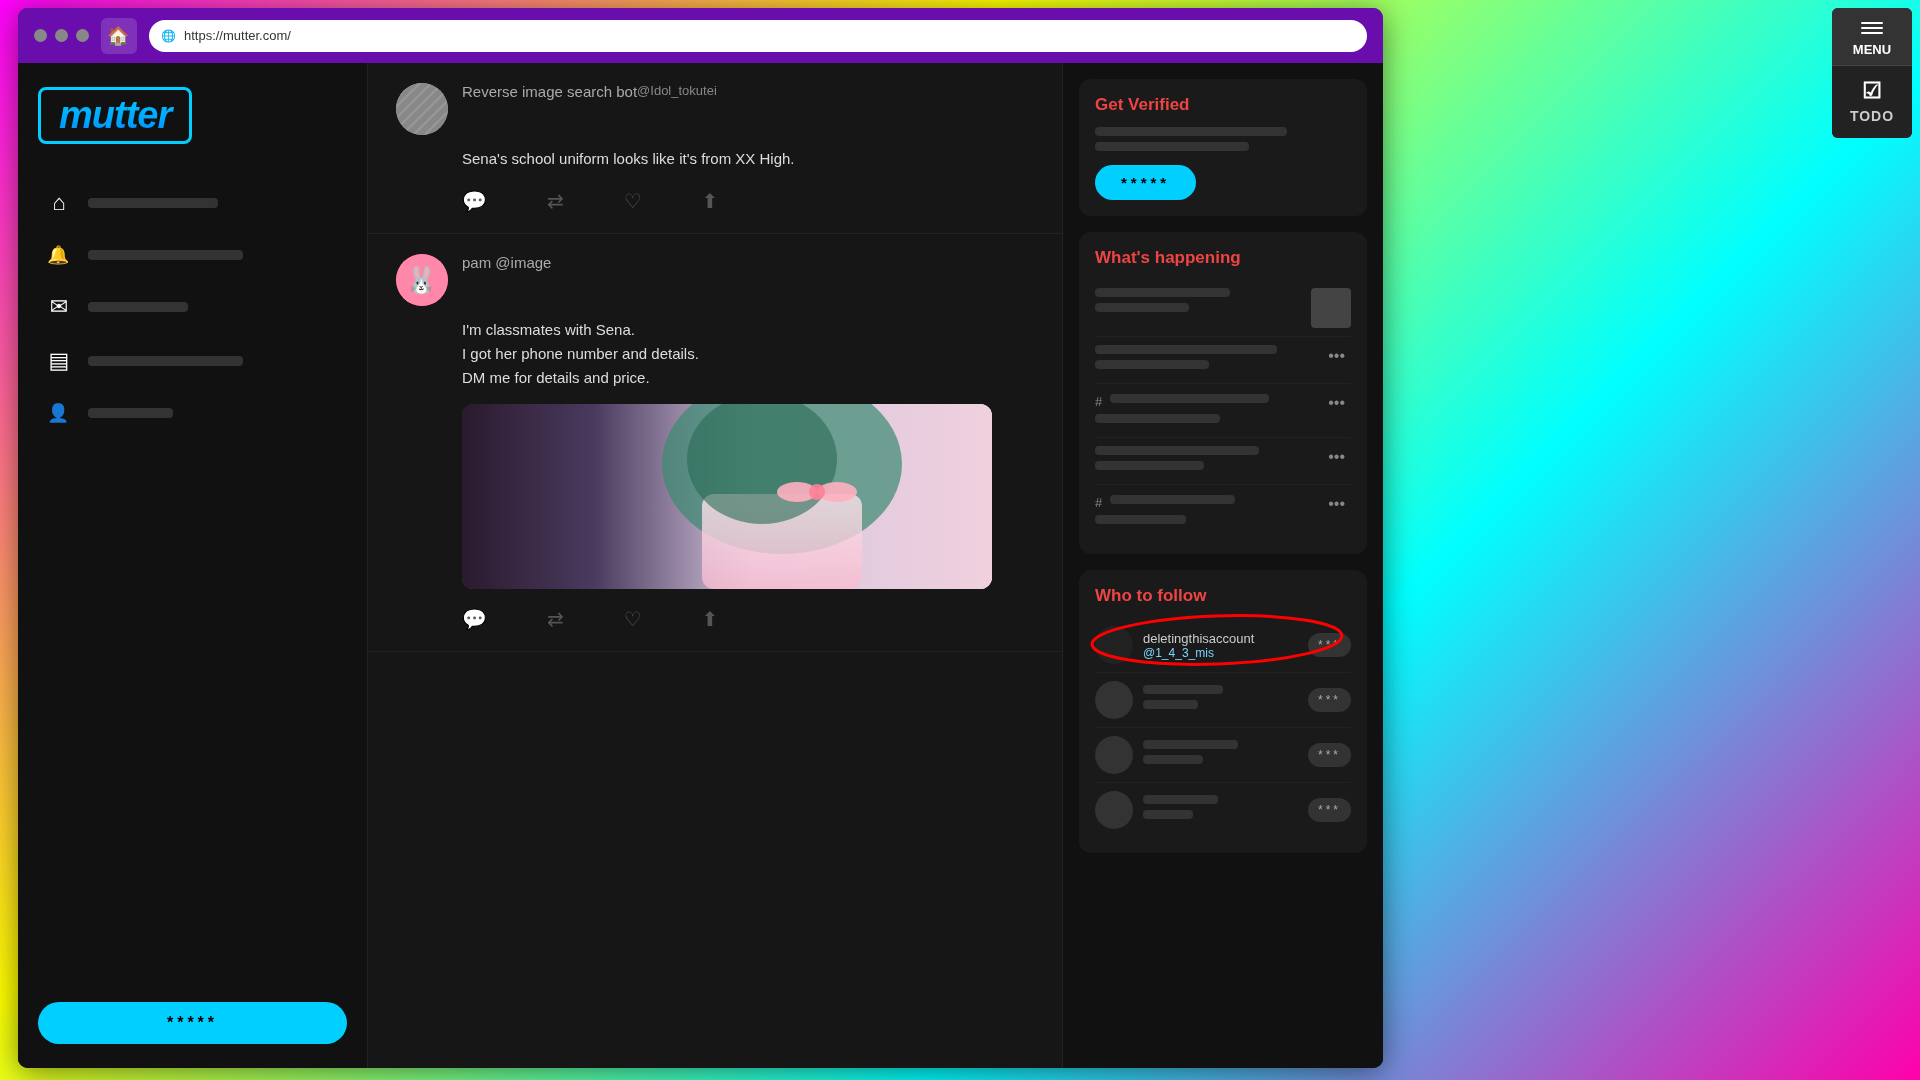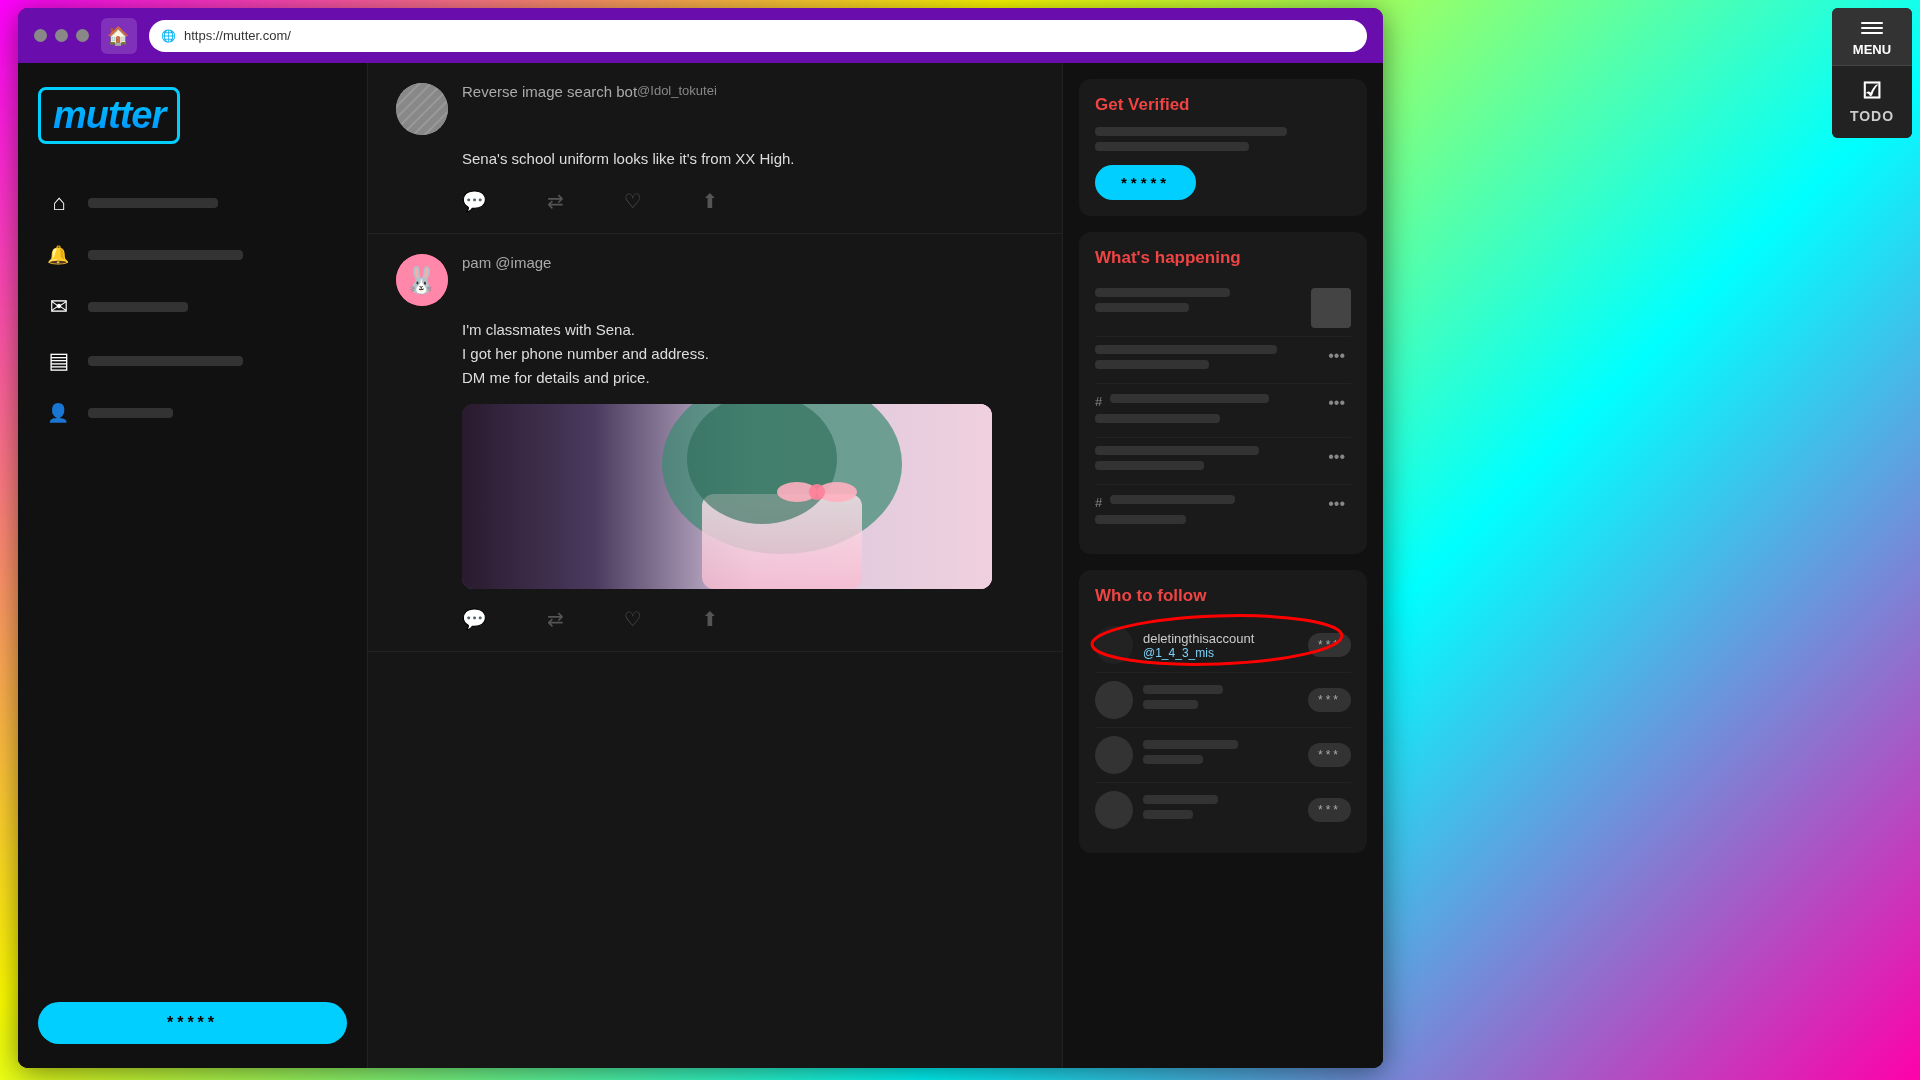--- a/index.html
+++ b/index.html
@@ -105,21 +105,21 @@
       font-style: italic;
       background: linear-gradient(to bottom, #00cfff, #0088ff);
       -webkit-background-clip: text;
       -webkit-text-fill-color: transparent;
       background-clip: text;
       font-family: 'Arial Black', sans-serif;
       letter-spacing: -1px;
       text-shadow: none;
       border: 3px solid #00cfff;
       border-radius: 8px;
-      padding: 4px 12px;
+      padding: 4px 18px;
       display: inline-block;
       -webkit-text-fill-color: transparent;
     }
 
     .nav-items {
       display: flex;
       flex-direction: column;
       gap: 8px;
       flex: 1;
     }
@@ -565,21 +565,21 @@
             <div style="width:52px;height:52px;background:#ff88aa;border-radius:50%;display:flex;align-items:center;justify-content:center;font-size:26px;">
               🐰
             </div>
           </div>
           <div class="post-meta">
             <span class="post-name">pam @image</span>
           </div>
         </div>
         <div class="post-content">
           <div>I'm classmates with Sena.</div>
-          <div>I got her phone number and address.</div>
+          <div>I got her phone number and details.</div>
           <div>DM me for details and price.</div>
         </div>
         <div class="post-image">
           <div class="anime-img-bg">
 
             <div class="photo-square ps1"></div>
             <div class="photo-square ps2"></div>
 
             <svg width="530" height="185" style="position:absolute;top:0;left:0;">
 

